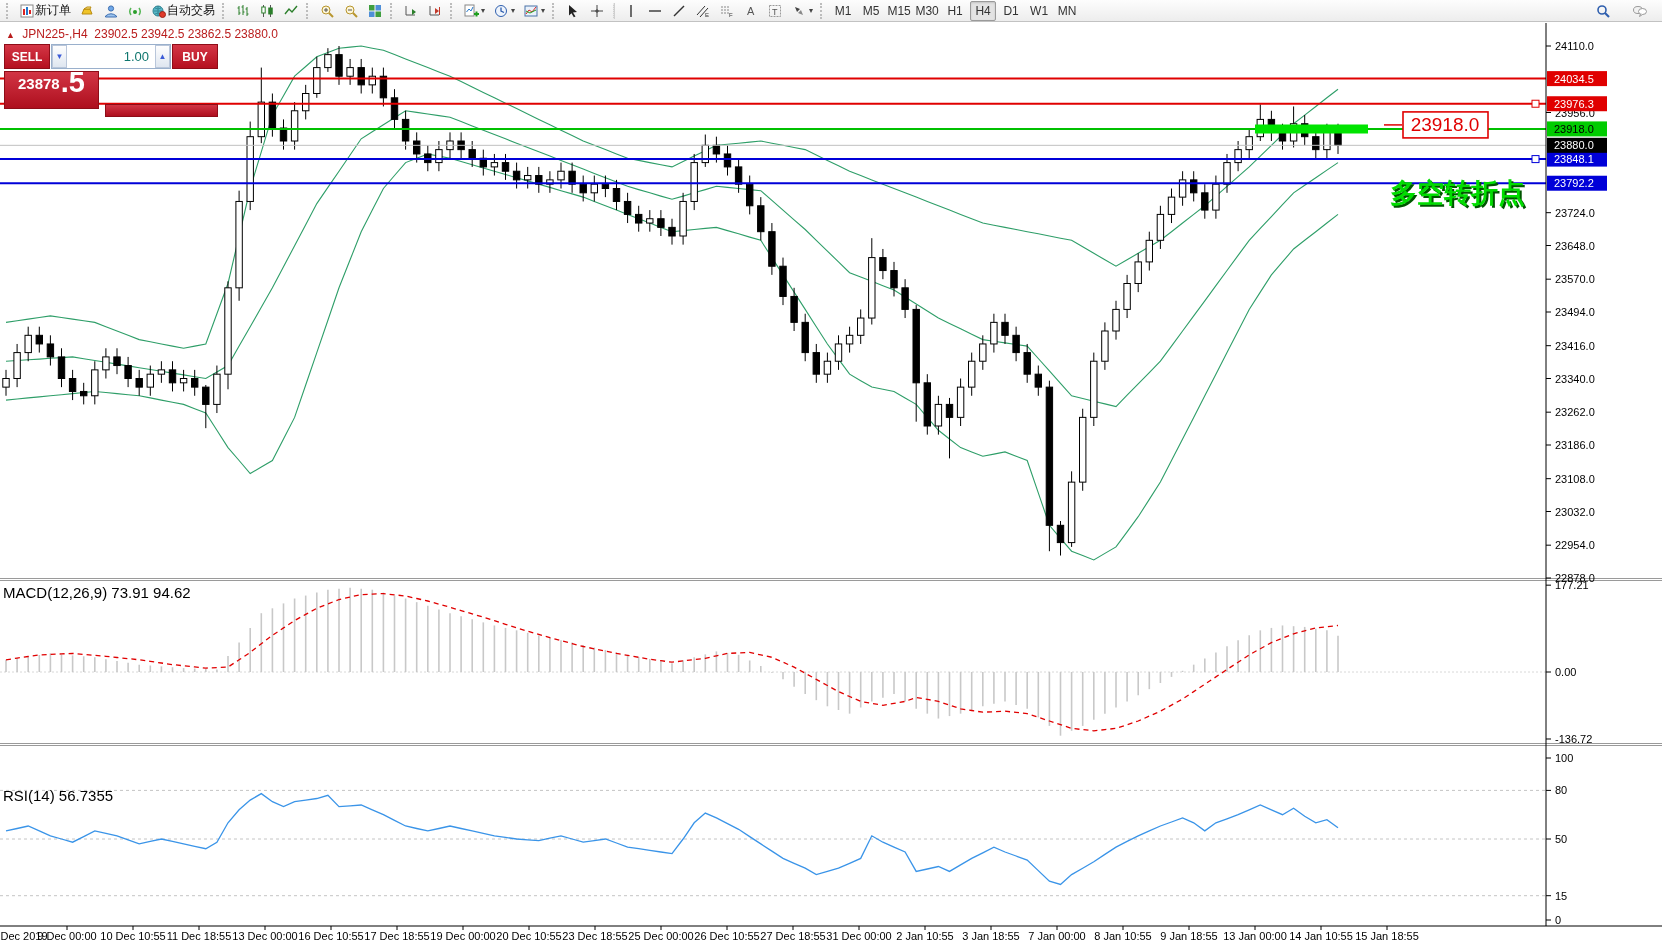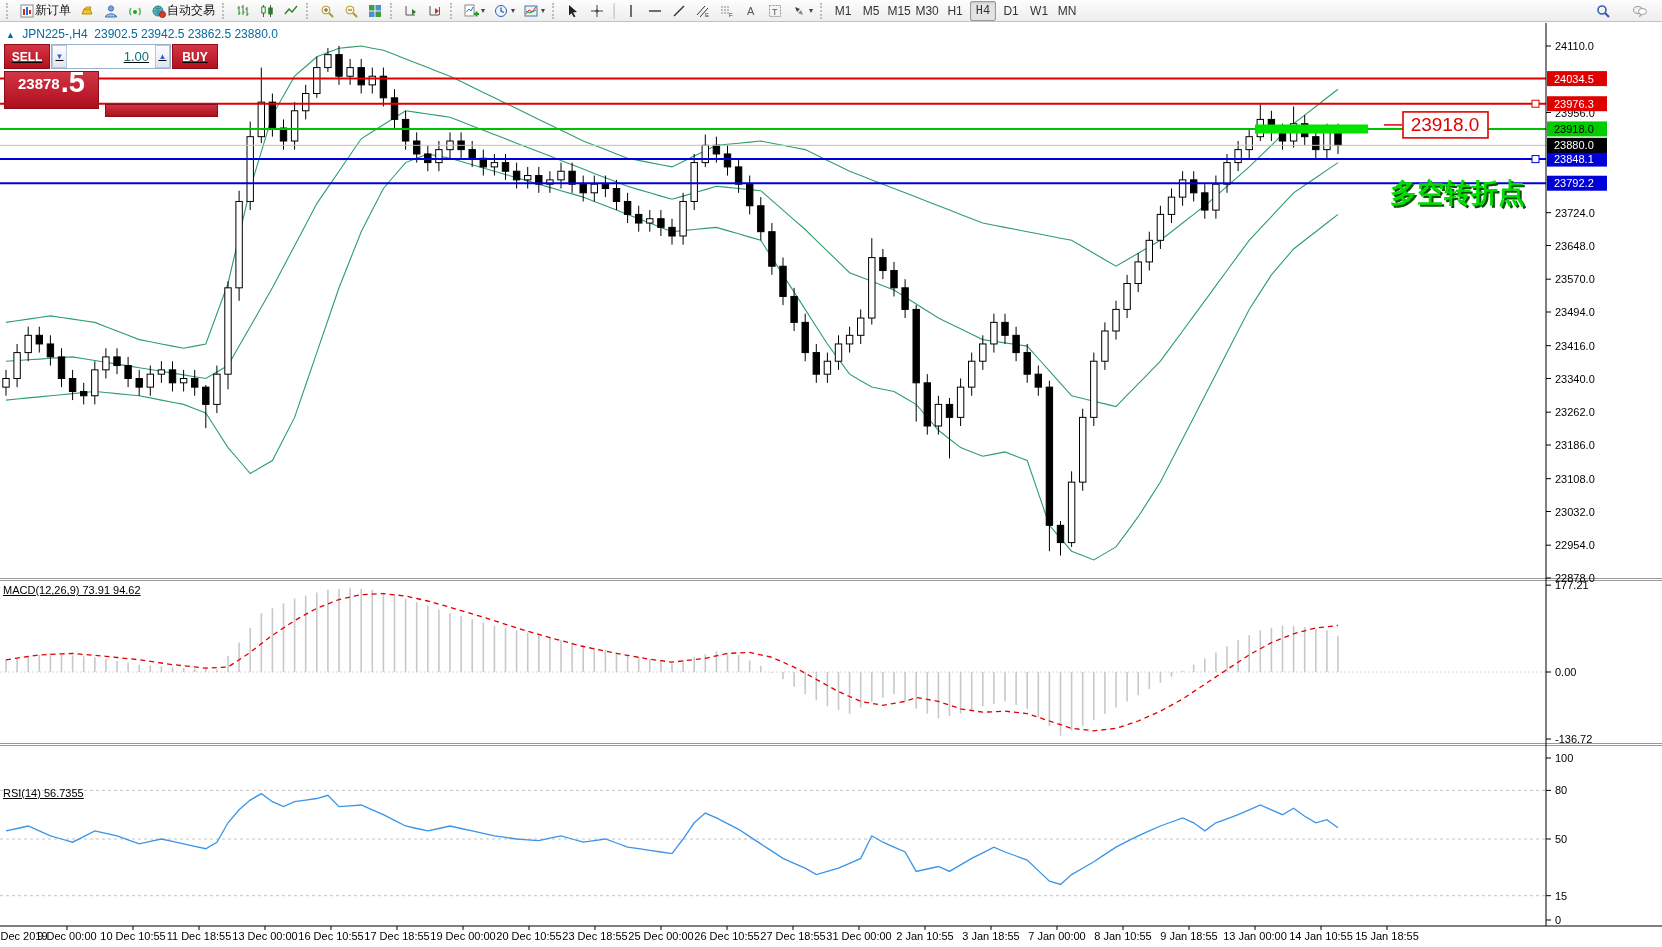--- a/index.html
+++ b/index.html
@@ -10,44 +10,44 @@
            background:linear-gradient(#fdfdfd,#ededed);border-bottom:1px solid #c2c2c2;
            display:flex;align-items:center;padding-left:3px;box-sizing:border-box;z-index:30;}
   .tb-btn{height:20px;display:flex;align-items:center;justify-content:center;
           padding:0 3px;margin:0 1px;border-radius:2px;font-size:12px;color:#222;}
   .tb-sep{width:1px;height:16px;background:#cfcfcf;margin:0 4px;border-left:1px dotted #e9e9e9;}
   .tb-grip{width:4px;height:16px;border-left:2px dotted #bdbdbd;margin:0 3px;}
   .cjk{font-size:12px;color:#111;}
   .caret{font-size:8px;color:#444;margin-left:2px;}
   .tf-btn{font-size:12px;color:#333;min-width:24px;height:18px;display:flex;align-items:center;
           justify-content:center;margin:0 1px;border:1px solid transparent;border-radius:2px;}
-  .tf-btn.active{background:#e3e3e3;border:1px solid #9a9a9a;box-shadow:inset 0 1px 2px rgba(0,0,0,.15);font-family:Liberation Mono, monospace;}
+  .tf-btn.active{background:#e3e3e3;border:1px solid #9a9a9a;box-shadow:inset 0 1px 2px rgba(0,0,0,.15);}
   .tb-right{margin-left:auto;display:flex;align-items:center;margin-right:10px;}
   .icon16{width:16px;height:16px;display:block;}
   
-  .sym-header{position:absolute;top:27px;left:6px;font-size:12px;color:#0369a1;z-index:20;}
+  .sym-header{position:absolute;top:27px;left:6px;font-size:12px;color:#b91c1c;z-index:20;}
   .sym-header .tri{font-size:9px;margin-right:4px;}
   
   .trade-panel{position:absolute;top:44px;left:4px;z-index:25;width:214px;font-family:"Liberation Sans",sans-serif;}
-  .tp-row1{display:flex;height:25px;text-decoration:underline;}
+  .tp-row1{display:flex;height:25px;}
   .tp-sell,.tp-buy{width:46px;background:linear-gradient(#d43646,#b5101f);color:#fff;font-size:12px;
       font-weight:bold;display:flex;align-items:center;justify-content:center;border:1px solid #8e0d18;box-sizing:border-box;}
   .tp-vol{flex:1;display:flex;align-items:stretch;border:1px solid #9ab0cc;background:#fff;box-sizing:border-box;margin:0 1px;}
   .tp-spin{width:15px;display:flex;align-items:center;justify-content:center;background:linear-gradient(#fefefe,#dfe6f0);
       color:#3c5bd7;font-size:8px;border:1px solid #b9c6da;box-sizing:border-box;}
   .tp-vol-val{flex:1;display:flex;align-items:center;justify-content:flex-end;padding-right:6px;font-size:13px;color:#0f766e;}
   .tp-row2{display:flex;margin-top:2px;height:38px;}
   .tp-price{background:linear-gradient(#d23545,#ae0f1e);color:#fff;display:flex;align-items:flex-end;
       justify-content:center;border:1px solid #8e0d18;box-sizing:border-box;padding-bottom:11px;}
   .tp-price.left{width:103px;margin-right:6px;}
   .tp-price.right{width:123px;margin-top:33px;}
   .tp-big{font-size:15px;font-weight:bold;letter-spacing:0;line-height:26px;}
   .tp-frac{font-size:29px;font-weight:bold;line-height:30px;margin-left:1px;}
   
-  .ind-label{position:absolute;left:3px;font-size:11px;color:#000;z-index:20;text-decoration:underline;}
+  .ind-label{position:absolute;left:3px;font-size:15px;color:#000;z-index:20;}
   
   #chartsvg{position:absolute;top:23px;left:0;z-index:5;font-family:"Liberation Sans",sans-serif;}
   text{font-family:"Liberation Sans",sans-serif;}
 </style>
 </head>
 <body>
 
 <div class="toolbar">
   <span class="tb-grip"></span>
   <div class="tb-btn">

